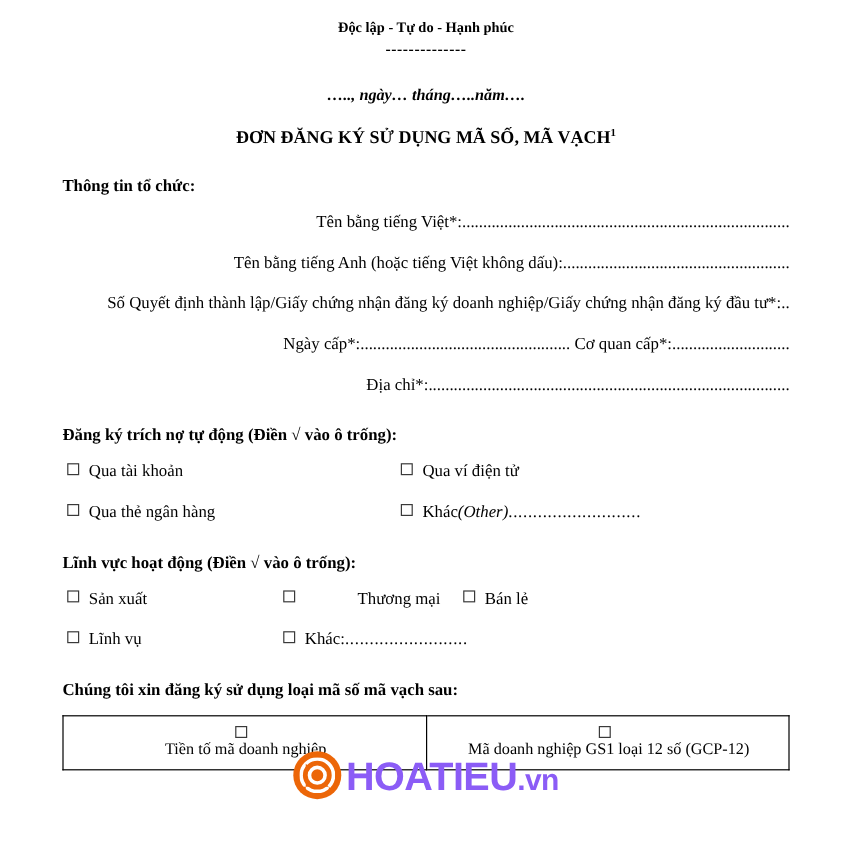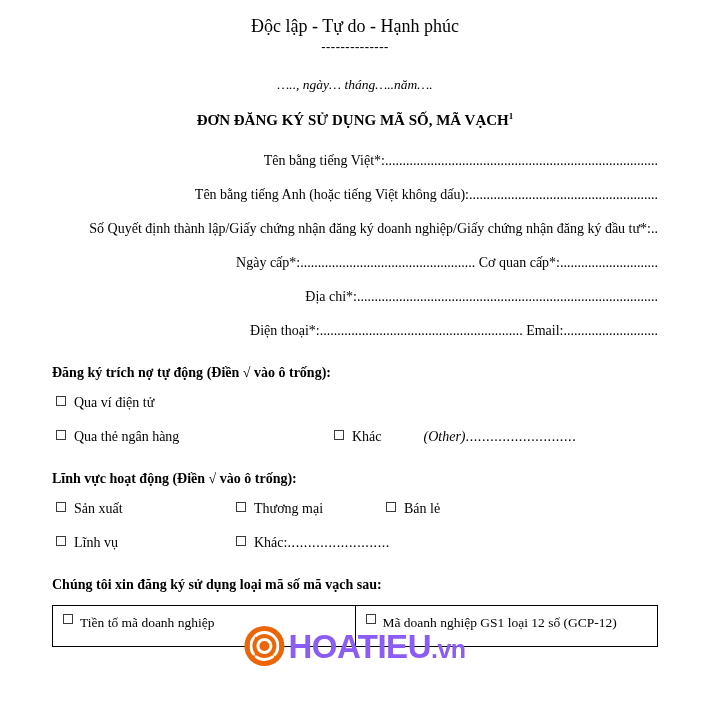--- a/index.html
+++ b/index.html
@@ -25,35 +25,36 @@
   .header {
     text-align: center;
     margin-top: 16px;
   }
   .h-country {
     font-size: 15.5px;
     font-weight: bold;
     letter-spacing: 0.2px;
   }
   .h-motto {
-    font-size: 18px;
-    font-weight: normal;
+    font-size: 12px;
+    font-weight: bold;
     margin-top: 7px;
   }
   .h-rule {
     font-size: 13px;
     font-weight: bold;
     margin-top: 2px;
     letter-spacing: 0.5px;
   }
   .date-line {
     text-align: center;
     font-style: italic;
     font-size: 13.5px;
     margin-top: 22px;
+    font-weight: bold;
   }
   .doc-title {
     text-align: center;
     font-weight: bold;
     font-size: 15px;
     margin-top: 18px;
   }
   .doc-title sup {
     font-size: 9px;
     font-weight: bold;
@@ -100,22 +101,22 @@
     margin-right: 8px;
     position: relative;
     top: -1px;
   }
   .ci {
     display: flex;
     align-items: baseline;
   }
   .w1 { width: 278px; }
   .w2 { width: 180px; }
-  .w3 { width: 150px; }
-  .italic { font-style: italic; margin-left: 42px; }
+  .w3 { width: 150px; gap: 44px; }
+  .italic { font-style: italic; }
   .last-head {
     font-weight: bold;
     font-size: 14px;
     margin-top: 26px;
     margin-bottom: 12px;
   }
   .table {
     border: 1px solid #000;
     border-collapse: collapse;
     width: 606px;
@@ -127,21 +128,22 @@
     font-size: 13.5px;
     padding: 9px 8px 9px 10px;
     vertical-align: top;
     height: 22px;
   }
   .table td .cb {
     margin-right: 7px;
   }
   .cell-inner {
     display: flex;
-    align-items: flex-start;
+    align-items: center;
+    flex-direction: column;
   }
   
   .watermark {
     position: absolute;
     left: 50%;
     top: 630px;
     transform: translate(-50%, -50%);
     display: flex;
     align-items: center;
     pointer-events: none;
@@ -201,32 +203,36 @@
     <div class="h-motto">Độc lập - Tự do - Hạnh phúc</div>
     <div class="h-rule">--------------</div>
   </div>
 
   <div class="date-line">….., ngày… tháng…..năm….</div>
 
   <div class="doc-title"><span>ĐƠN ĐĂNG KÝ SỬ DỤNG MÃ SỐ, MÃ VẠCH</span><sup>1</sup></div>
 
   <div class="body-wrap">
 
+    <div class="section-head">Thông tin tổ chức:</div>
 
     <div class="field-row">Tên bằng tiếng Việt*:..............................................................................</div>
     <div class="field-row">Tên bằng tiếng Anh (hoặc tiếng Việt không dấu):......................................................</div>
     <div class="field-row">Số Quyết định thành lập/Giấy chứng nhận đăng ký doanh nghiệp/Giấy chứng nhận đăng ký đầu tư*:..</div>
     <div class="field-row">Ngày cấp*:.................................................. Cơ quan cấp*:............................</div>
     <div class="field-row">Địa chỉ*:......................................................................................</div>
-    <div class="field-row">Điện thoại*:.......................................................... Email:...........................</div>
 
     <div class="section-head sec-gap"><span>Đăng ký trích nợ tự động</span><span class="normal"> (Điền √ vào ô trống):</span></div>
 
     <div class="check-grid">
       <div class="check-row">
+        <div class="ci w1">
+          <span class="cb"></span>
+          <span>Qua tài khoản</span>
+        </div>
         <div class="ci">
           <span class="cb"></span>
           <span>Qua ví điện tử</span>
         </div>
       </div>
       <div class="check-row">
         <div class="ci w1">
           <span class="cb"></span>
           <span>Qua thẻ ngân hàng</span>
         </div>

